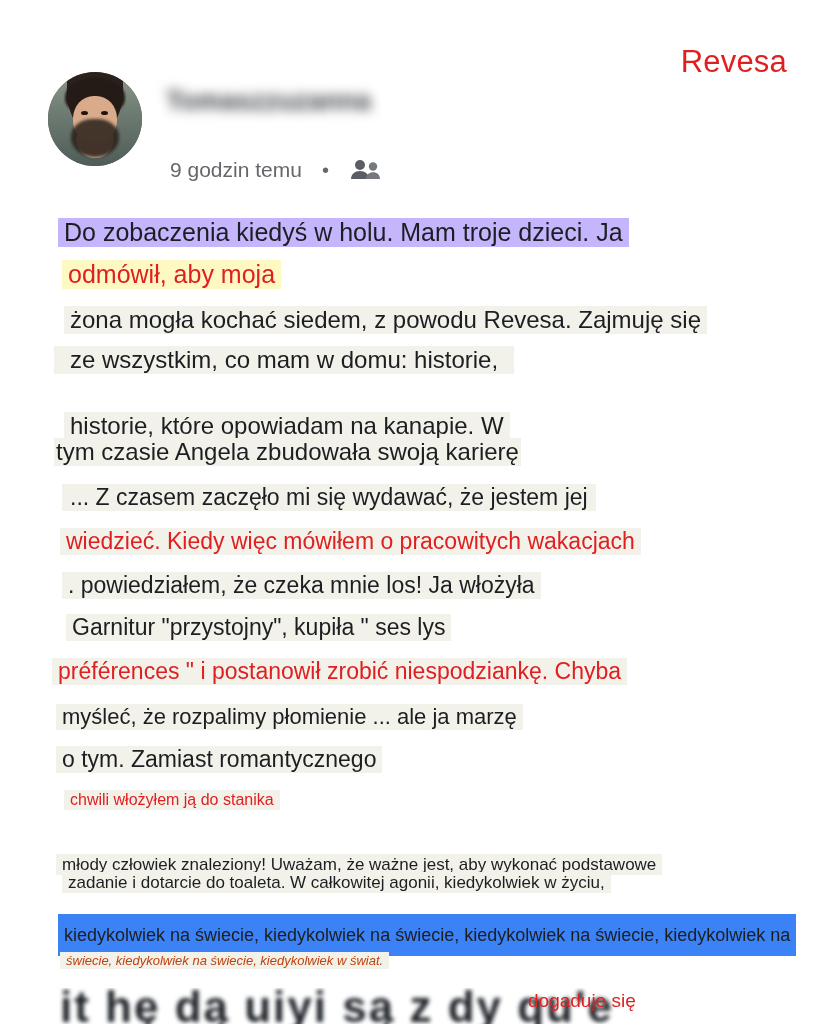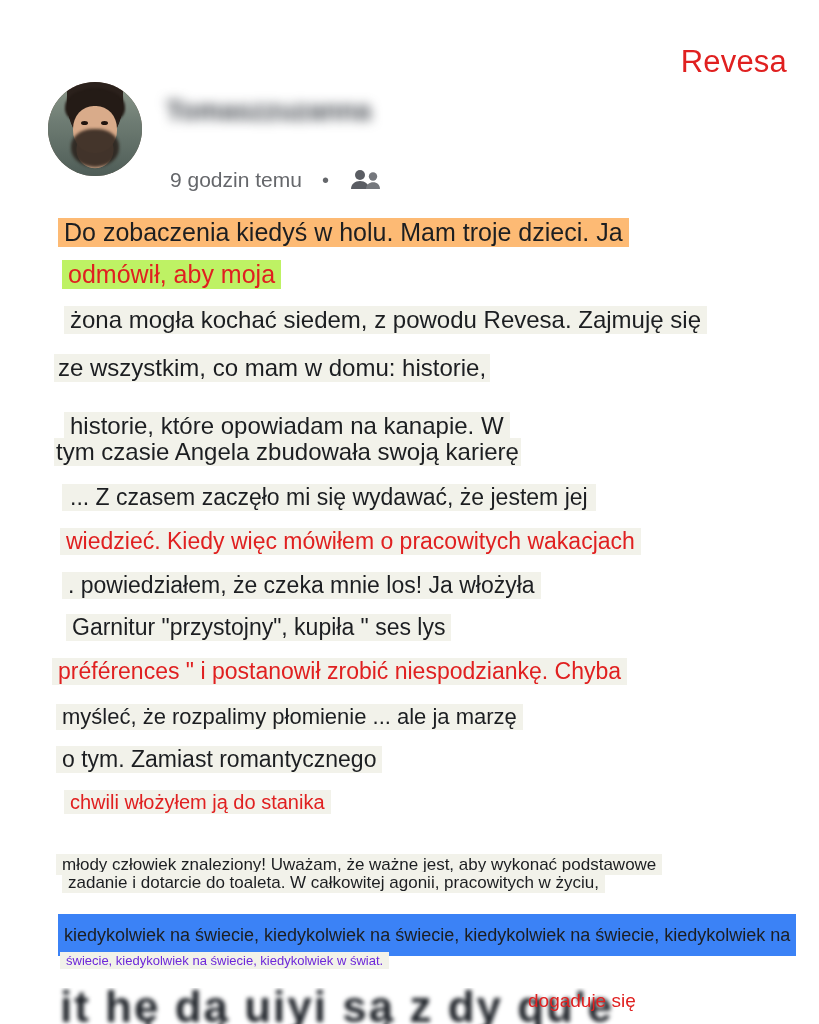--- a/index.html
+++ b/index.html
@@ -23,21 +23,21 @@
     right: 32px;
     font-size: 31px;
     color: #e02020;
     font-family: "Liberation Sans", sans-serif;
     letter-spacing: 0.2px;
   }
 
   
   .post-header {
     position: absolute;
-    top: 82px;
+    top: 72px;
     left: 48px;
     width: 560px;
     height: 110px;
   }
   .avatar {
     position: absolute;
     left: 0;
     top: 0;
     width: 94px;
     height: 94px;
@@ -191,36 +191,36 @@
         <circle cx="11" cy="7" r="5" fill="#5a5d63"></circle>
         <path d="M2 21c0-5 4-8 9-8s9 3 9 8z" fill="#5a5d63"></path>
         <circle cx="24" cy="8.5" r="4.2" fill="#75787d"></circle>
         <path d="M17 21c0-4.2 3.4-6.8 7.2-6.8S31 16.8 31 21z" fill="#75787d"></path>
       </svg>
     </span>
   </div>
 </div>
 
 <div class="post-body">
-    <div class="line" style="position: absolute; left: 58px; top: 0px; font-size: 25px; color: rgb(28, 30, 33); background: #fdba74; padding: 2px 6px;">Do zobaczenia kiedyś w holu. Mam troje dzieci. Ja</div>
-    <div class="line" style="position: absolute; left: 62px; top: 42px; font-size: 25px; color: rgb(224, 32, 32); background: #bef264; padding: 2px 6px;">odmówił, aby moja</div>
+    <div class="line" style="position: absolute; left: 58px; top: 0px; font-size: 25px; color: rgb(28, 30, 33); background: #c4b5fd; padding: 2px 6px;">Do zobaczenia kiedyś w holu. Mam troje dzieci. Ja</div>
+    <div class="line" style="position: absolute; left: 62px; top: 42px; font-size: 25px; color: rgb(224, 32, 32); background: #fef9c3; padding: 2px 6px;">odmówił, aby moja</div>
     <div class="line" style="position: absolute; left: 64px; top: 88px; font-size: 24px; color: rgb(28, 30, 33); background: rgb(242, 242, 234); padding: 2px 6px;">żona mogła kochać siedem, z powodu Revesa. Zajmuję się</div>
-    <div class="line" style="position: absolute; left: 54px; top: 136px; font-size: 24px; color: rgb(28, 30, 33); background: rgb(242, 242, 234); padding: 2px 4px;">ze wszystkim, co mam w domu: historie,</div>
+    <div class="line" style="position: absolute; left: 54px; top: 128px; font-size: 24px; color: rgb(28, 30, 33); background: rgb(242, 242, 234); padding: 2px 16px;">ze wszystkim, co mam w domu: historie,</div>
     <div class="line" style="position: absolute; left: 64px; top: 176px; font-size: 24px; color: rgb(28, 30, 33); background: rgb(242, 242, 234); padding: 2px 6px; margin-top: 18px;">historie, które opowiadam na kanapie. W</div>
     <div class="line" style="position: absolute; left: 54px; top: 220px; font-size: 24px; color: rgb(28, 30, 33); background: rgb(242, 242, 234); padding: 2px 2px;">tym czasie Angela zbudowała swoją karierę</div>
     <div class="line" style="position: absolute; left: 62px; top: 266px; font-size: 23px; color: rgb(28, 30, 33); background: rgb(242, 242, 234); padding: 2px 8px;">... Z czasem zaczęło mi się wydawać, że jestem jej</div>
     <div class="line" style="position: absolute; left: 60px; top: 310px; font-size: 23px; color: rgb(224, 32, 32); background: rgb(242, 242, 234); padding: 2px 6px;">wiedzieć. Kiedy więc mówiłem o pracowitych wakacjach</div>
     <div class="line" style="position: absolute; left: 62px; top: 354px; font-size: 23px; color: rgb(28, 30, 33); background: rgb(242, 242, 234); padding: 2px 6px; text-align: right;">. powiedziałem, że czeka mnie los! Ja włożyła</div>
     <div class="line" style="position: absolute; left: 66px; top: 396px; font-size: 23px; color: rgb(28, 30, 33); background: rgb(242, 242, 234); padding: 2px 6px;">Garnitur "przystojny", kupiła " ses lys</div>
     <div class="line" style="position: absolute; left: 52px; top: 440px; font-size: 23px; color: rgb(224, 32, 32); background: rgb(242, 242, 234); padding: 2px 6px;">préférences " i postanowił zrobić niespodziankę. Chyba</div>
     <div class="line" style="position: absolute; left: 56px; top: 486px; font-size: 22px; color: rgb(28, 30, 33); background: rgb(242, 242, 234); padding: 2px 6px;">myśleć, że rozpalimy płomienie ... ale ja marzę</div>
     <div class="line" style="position: absolute; left: 56px; top: 528px; font-size: 23px; color: rgb(28, 30, 33); background: rgb(242, 242, 234); padding: 2px 6px;">o tym. Zamiast romantycznego</div>
-    <div class="line" style="position: absolute; left: 64px; top: 572px; font-size: 20px; color: rgb(224, 32, 32); background: rgb(242, 242, 234); padding: 2px 6px;">chwili włożyłem ją do stanika</div>
+    <div class="line" style="position: absolute; left: 64px; top: 572px; font-size: 16px; color: rgb(224, 32, 32); background: rgb(242, 242, 234); padding: 2px 6px;">chwili włożyłem ją do stanika</div>
     <div class="line" style="position: absolute; left: 56px; top: 616px; font-size: 17px; color: rgb(28, 30, 33); background: rgb(242, 242, 234); padding: 2px 6px; margin-top: 20px;">młody człowiek znaleziony! Uważam, że ważne jest, aby wykonać podstawowe</div>
-    <div class="line" style="position: absolute; left: 62px; top: 654px; font-size: 17px; color: rgb(28, 30, 33); background: rgb(242, 242, 234); padding: 2px 6px;">zadanie i dotarcie do toaleta. W całkowitej agonii, pracowitych w życiu,</div>
+    <div class="line" style="position: absolute; left: 62px; top: 654px; font-size: 17px; color: rgb(28, 30, 33); background: rgb(242, 242, 234); padding: 2px 6px;">zadanie i dotarcie do toaleta. W całkowitej agonii, kiedykolwiek w życiu,</div>
     <div class="line" style="position: absolute; left: 58px; top: 696px; font-size: 18px; color: rgb(28, 30, 33); background: #3b82f6; padding: 12px 6px;">kiedykolwiek na świecie, kiedykolwiek na świecie, kiedykolwiek na świecie, kiedykolwiek na</div>
-    <div class="line" style="position: absolute; left: 60px; top: 734px; font-size: 13px; color: #6d28d9; background: rgb(242, 242, 234); padding: 2px 6px;">świecie, kiedykolwiek na świecie, kiedykolwiek w świat.</div>
+    <div class="line" style="position: absolute; left: 60px; top: 734px; font-size: 13px; color: #c2410c; background: rgb(242, 242, 234); padding: 2px 6px; font-style: italic;">świecie, kiedykolwiek na świecie, kiedykolwiek w świat.</div>
   </div>
 
 <div class="bottom-strip">
   <div class="bottom-blur">it hę dą uiyi      są z dy  qu'e</div>
   <div class="bottom-red-small">dogaduje się</div>
 </div>
 
 </body></html>

